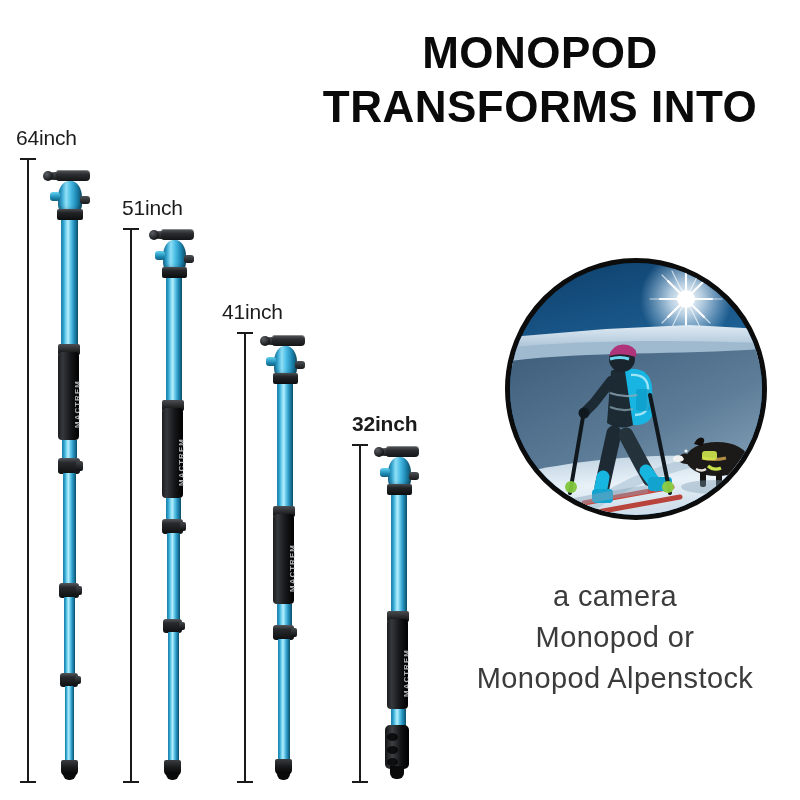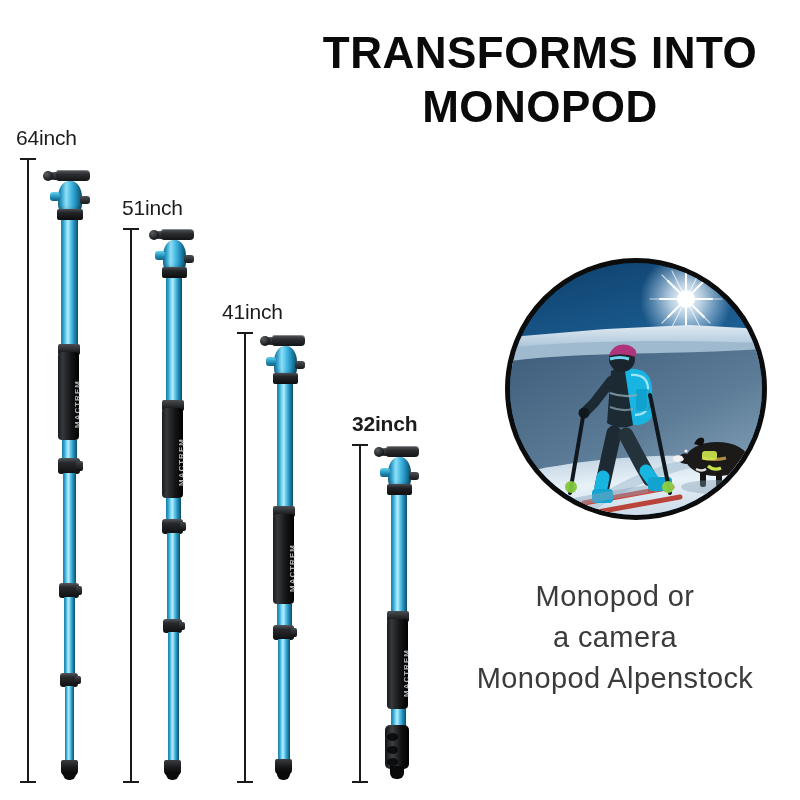--- a/index.html
+++ b/index.html
@@ -194,22 +194,22 @@
     background: #123;
   }
   .photo-svg { display: block; width: 100%; height: 100%; }
 </style>
 </head>
 <body>
 
 <div id="page">
 
   <div class="headline">
+    <span class="hl-line">MONOPOD</span>
     <span class="hl-line">TRANSFORMS INTO</span>
-    <span class="hl-line">MONOPOD</span>
   </div>
 
   <div class="dim-label" style="left:16px; top:126px;">64inch</div>
   <div class="dim-rule" style="left:27px; top:158px; height:625px;"></div>
 
   <div class="pod" style="left:0; top:0;">
 
     <div class="qr-wing" style="left:46px; top:172px; width:19px; height:8px;"></div>
     <div class="qr-knob" style="left:43px; top:171px; width:10px; height:10px;"></div>
     <div class="qr-plate" style="left:56px; top:170px; width:34px; height:11px;"></div>
@@ -436,18 +436,18 @@
         <path d="M140,132 L160,230" stroke="#11181d" stroke-width="4" stroke-linecap="round" fill="none"></path>
         <circle cx="158" cy="224" r="6" fill="#8ecf43" opacity="0.95"></circle>
       </g>
 
       <path d="M60,240 q38,-8 78,-14" stroke="#8aa4ba" stroke-width="8" fill="none" opacity="0.45"></path>
       <ellipse cx="205" cy="224" rx="34" ry="7" fill="#7e9ab0" opacity="0.4"></ellipse>
     </svg>
   </div>
 
   <div class="caption">
+    <span class="cap-line">a camera</span>
     <span class="cap-line">Monopod or</span>
-    <span class="cap-line">a camera</span>
     <span class="cap-line">Monopod Alpenstock</span>
   </div>
 
 </div>
 
 </body></html>

